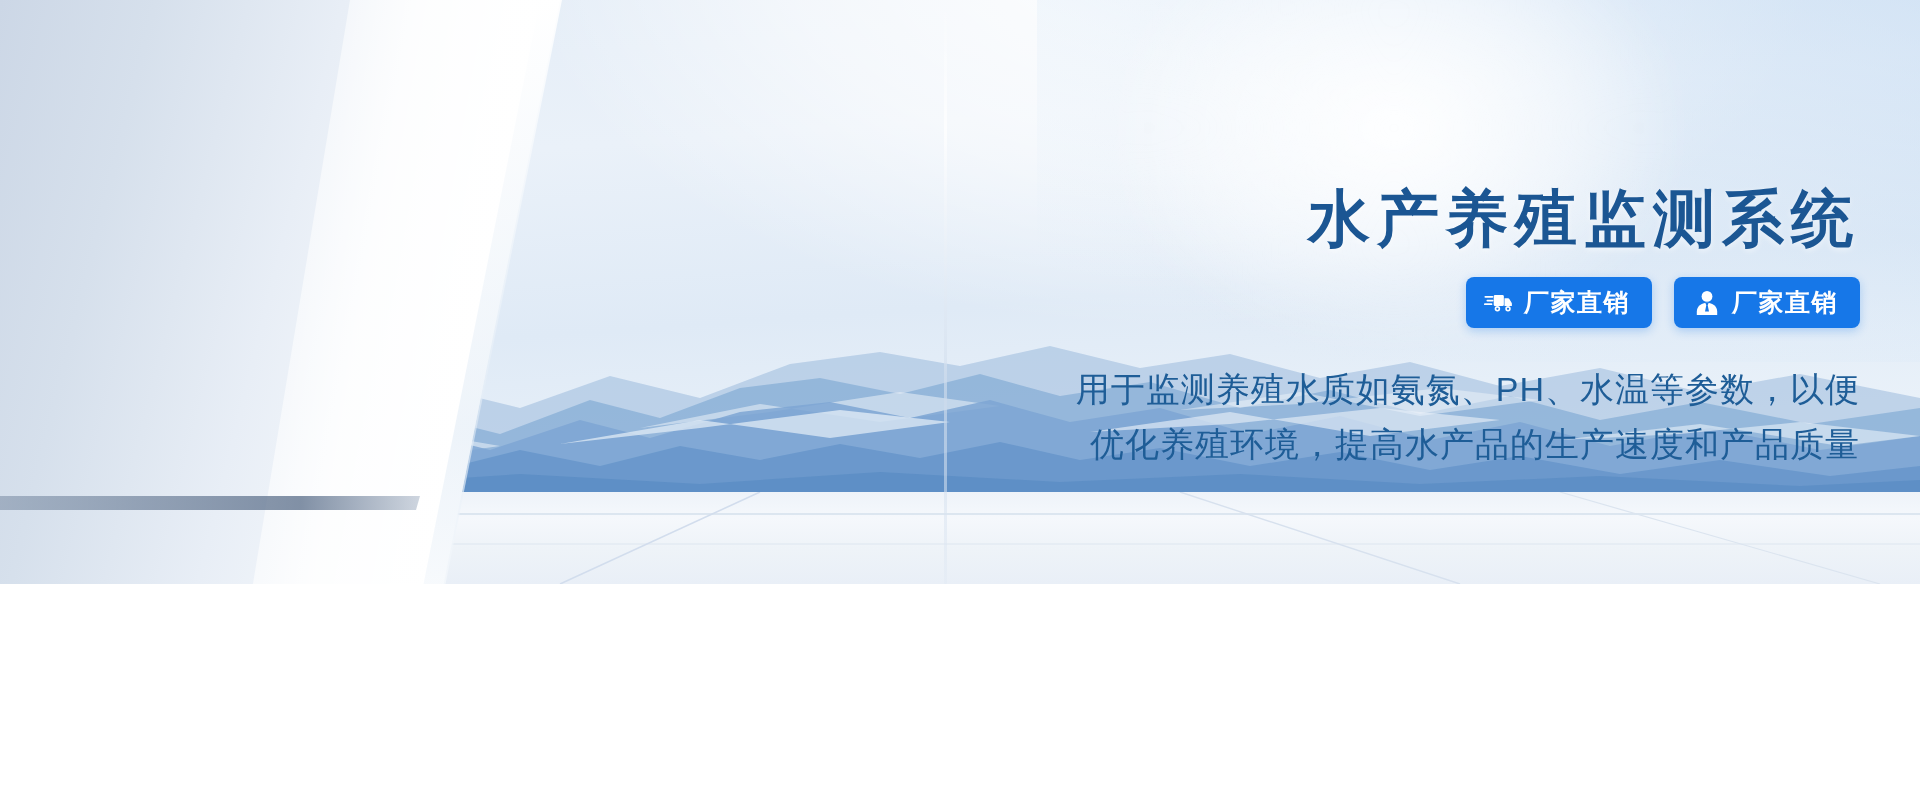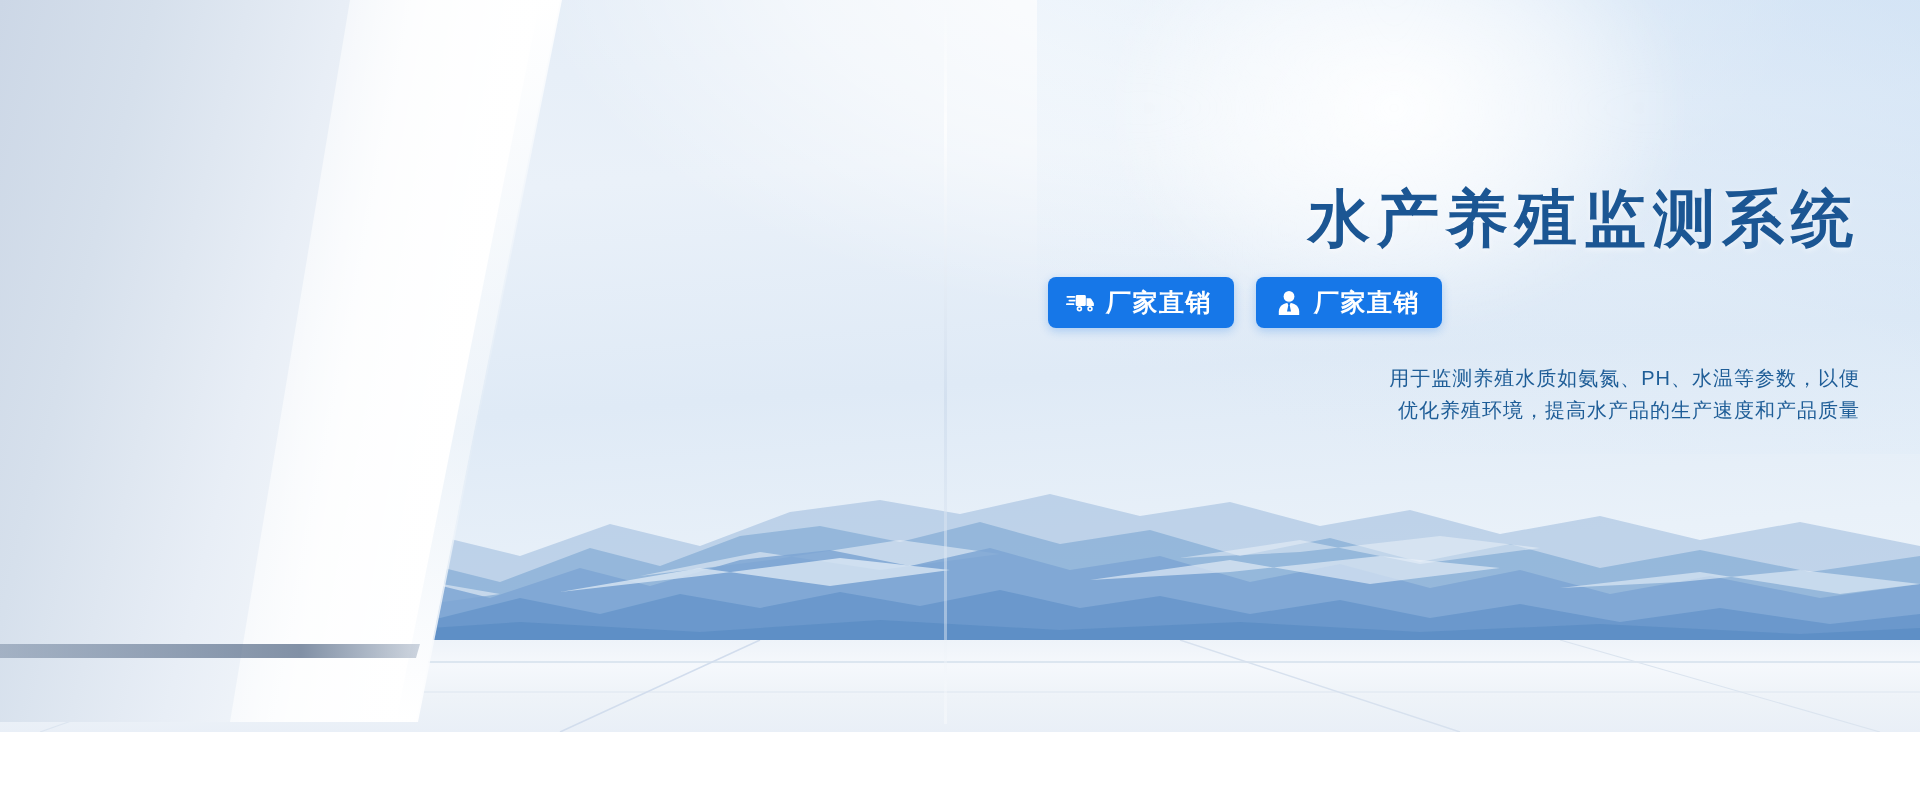--- a/index.html
+++ b/index.html
@@ -4,21 +4,21 @@
 <style>
   * { margin:0; padding:0; box-sizing:border-box; }
   html, body {
     width:1920px; height:800px;
     overflow:hidden;
     font-family:"Liberation Sans", "DejaVu Sans", sans-serif;
   }
 
   .banner {
     position:relative;
-    width:1920px; height:732px;
+    width:1920px; height:584px;
     overflow:hidden;
     background:#7dd3fc;
   }
 
   
   .sky {
     position:absolute; inset:0;
     background:
       radial-gradient(900px 520px at 61% -8%, rgba(255,255,255,0.98) 0%, rgba(255,255,255,0.55) 42%, rgba(255,255,255,0) 72%),
       linear-gradient(176deg, #e4edf7 0%, #eaf1f9 26%, #dfeaf6 52%, #e9f1f9 74%, #f2f7fc 100%);
@@ -96,20 +96,21 @@
     font-weight:bold;
     letter-spacing:7px;
     line-height:1.05;
     white-space:nowrap;
     text-shadow:0 2px 6px rgba(255,255,255,.55);
   }
 
   .badges {
     margin-top:26px;
     display:flex;
+    justify-content:flex-end;
     gap:22px;
   }
   .badge {
     display:inline-flex;
     align-items:center;
     gap:10px;
     background:#1677e8;
     color:#ffffff;
     border-radius:8px;
     padding:9px 22px 9px 18px;
@@ -118,21 +119,21 @@
     letter-spacing:1.5px;
     box-shadow:0 3px 10px rgba(22,119,232,.28);
     cursor:pointer;
   }
   .badge .bicon { width:30px; height:26px; display:inline-block; flex:0 0 auto; }
   .badge .bicon svg { width:100%; height:100%; display:block; fill:#ffffff; }
 
   .desc {
     margin-top:34px;
     color:#1e5d97;
-    font-size:20px;
+    font-size:34px;
     line-height:1.62;
     letter-spacing:1px;
     white-space:nowrap;
   }
   .desc div { white-space:nowrap; }
 </style>
 </head>
 <body>
 
 <div class="banner">

